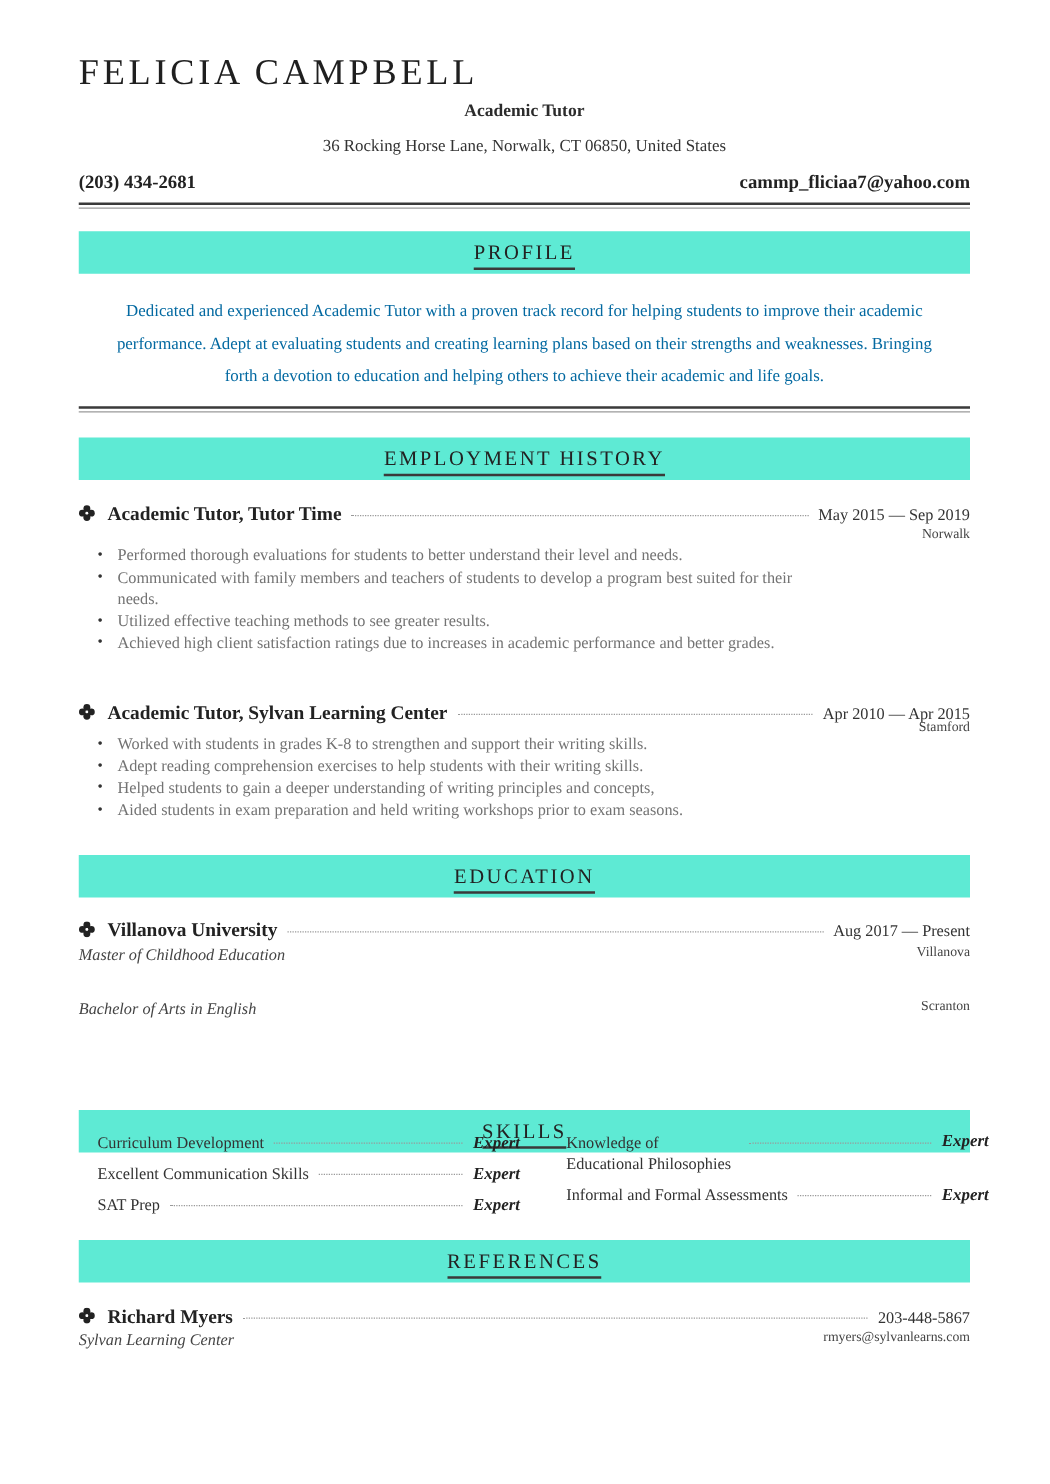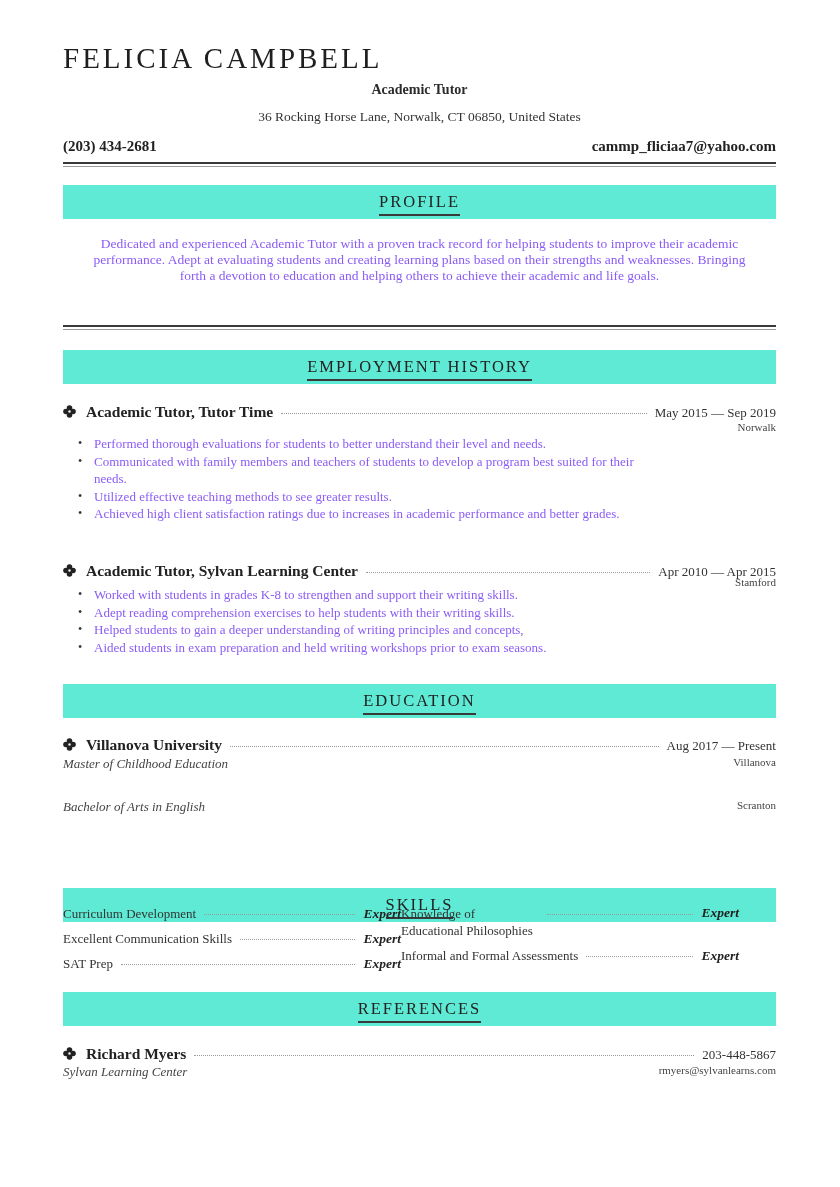--- a/index.html
+++ b/index.html
@@ -40,21 +40,21 @@
       background: #5eead4; text-align: center;
     }
     .section-head span {
       display: inline-block; margin-top: 7px;
       font-size: 16.5px; letter-spacing: 2px; color: #222;
       padding-bottom: 2px; border-bottom: 2px solid #3a3a3a;
     }
 
     .profile-text {
       position: absolute; top: 236px; left: 18px; width: 677px;
-      text-align: center; font-size: 13.5px; line-height: 16px; color: #8b5cf6;
+      text-align: center; font-size: 13.5px; line-height: 26px; color: #0369a1;
     }
 
     .entry { position: absolute; left: 0; width: 713px; }
     .entry-line {
       display: flex; align-items: baseline; width: 713px;
     }
     .diamond-icon {
       width: 13px; height: 13px; margin-right: 10px; flex: none;
       position: relative; top: 1px;
     }
@@ -64,27 +64,27 @@
       height: 1px; position: relative; top: -3px;
     }
     .entry-date { font-size: 13px; color: #333; white-space: nowrap; }
     .entry-sub-row { display: flex; justify-content: space-between; width: 713px; }
     .entry-sub-left { font-size: 13px; font-style: italic; color: #444; }
     .entry-sub-right { font-size: 11px; color: #444; }
 
     ul.bullets { list-style: none; margin-top: 2px; width: 570px; margin-left: 15px; }
     ul.bullets li {
       position: relative; padding-left: 16px; font-size: 13px;
-      line-height: 17.6px; color: #8b5cf6;
+      line-height: 17.6px; color: #737373;
     }
     ul.bullets li::before {
       content: "•"; position: absolute; left: 0; top: 0; font-size: 12px; color: #333;
     }
 
-    .skills { position: absolute; top: 905px; left: 0; width: 713px; display: flex; }
+    .skills { position: absolute; top: 905px; left: 15px; width: 713px; display: flex; justify-content: space-between; }
     .skill-col { width: 338px; }
     .skill-row { display: flex; align-items: baseline; margin-bottom: 8px; }
     .skill-name { font-size: 13px; color: #333; line-height: 17px; }
     .skill-name.wrap { width: 138px; }
     .skill-dots { flex: 1; border-bottom: 1.5px dotted #999; margin: 0 8px; position: relative; top: -3px; }
     .skill-level { font-size: 13.5px; font-style: italic; font-weight: bold; color: #222; }
   </style>
 </head>
 <body>
 

